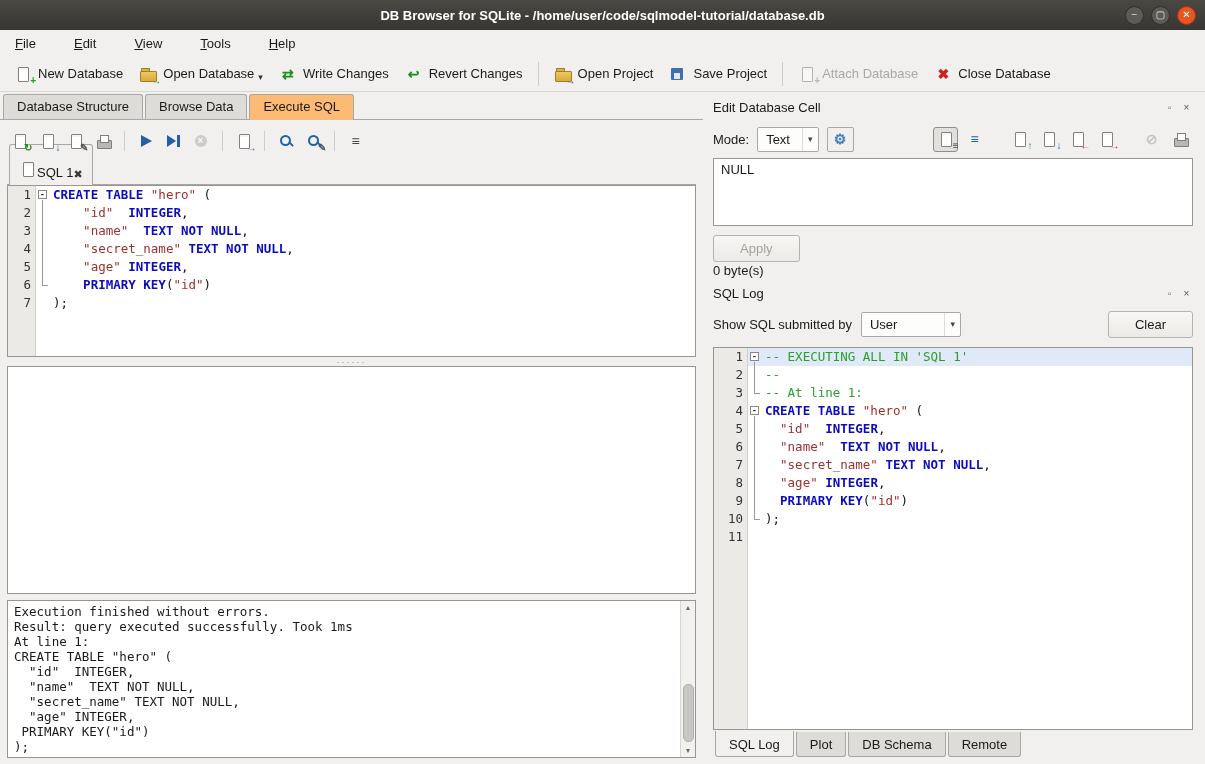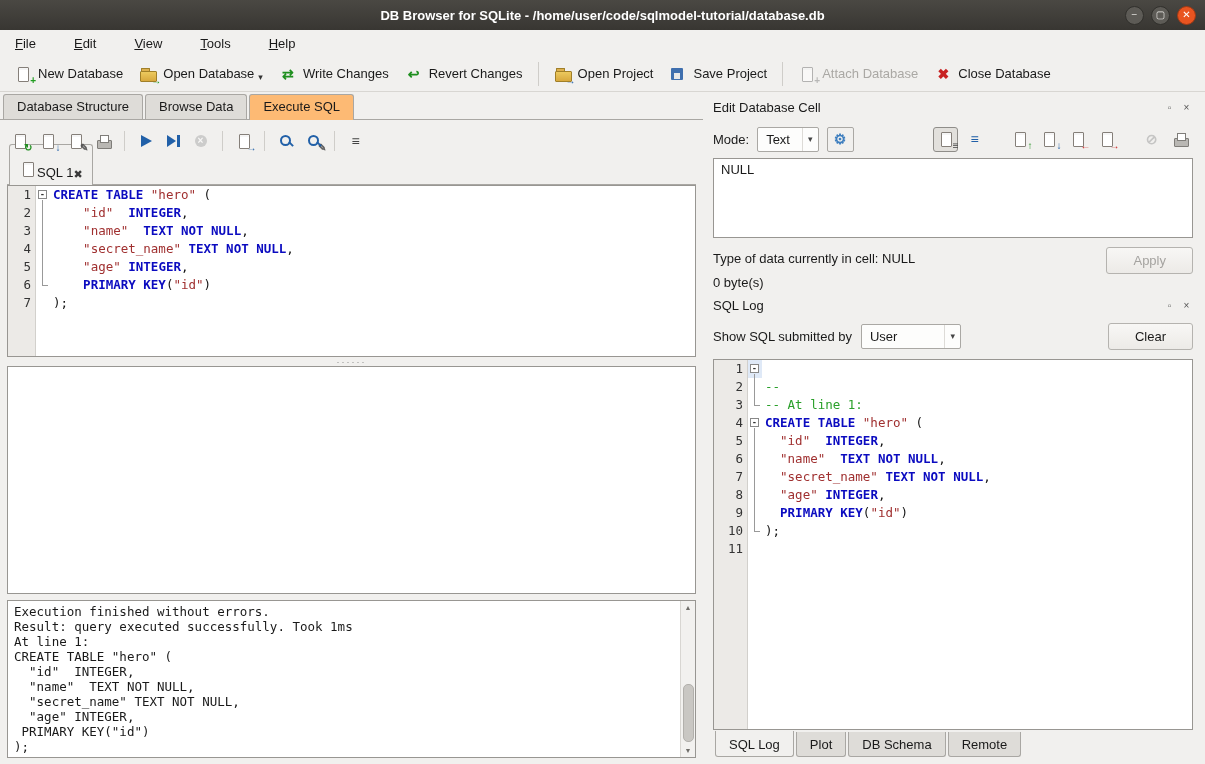--- a/index.html
+++ b/index.html
@@ -110,21 +110,21 @@
   .hicon { width:13px; height:13px; display:flex; align-items:center; justify-content:center; font-size:10px; line-height:1; color:#555; margin-left:4px; }
 
   .mode-row { display:flex; align-items:center; gap:8px; height:38px; flex:none; }
   .combo { display:inline-flex; align-items:center; height:25px; border:1px solid #aaa8a4; background:#fdfdfc; border-radius:2px; padding-left:8px; }
   .combo .cval { padding-right:12px; }
   .combo .carrow { border-left:1px solid #dddbd7; padding:0 5px; font-size:9px; color:#444; align-self:stretch; display:flex; align-items:center; }
   .sqbtn { width:27px; height:25px; border:1px solid #aaa8a4; background:#f1f0ee; border-radius:2px; display:flex; align-items:center; justify-content:center; }
   .cellicons { display:flex; align-items:center; gap:4px; margin-left:14px; flex:1; justify-content:flex-end; }
   .cellicons .sp { width:12px; }
 
-  .celledit { height:80px; flex:none; border:1px solid #989692; background:#fff; padding:3px 7px; }
+  .celledit { height:68px; flex:none; border:1px solid #989692; background:#fff; padding:3px 7px; }
 
   .type-row { display:flex; align-items:flex-start; margin-top:9px; flex:none; }
   .type-text { flex:1; padding-top:4px; }
   .btn { padding:5px 26px; border:1px solid #b5b3af; background:linear-gradient(#f8f7f5,#eceae7); border-radius:3px; white-space:nowrap; }
   .btn.disabled { color:#a5a3a0; }
   .bytes { margin-top:1px; flex:none; }
 
   .showsql-row { display:flex; align-items:center; gap:9px; height:36px; flex:none; }
   .spacer { flex:1; }
 
@@ -391,21 +391,20 @@
               <span class="gi printer"></span>
             </div>
           </span>
       </div>
 
       <div class="celledit">
         <span>NULL</span>
       </div>
 
       <div class="type-row">
-        <span class="type-text">Type of data currently in cell: NULL</span>
         <span class="btn disabled">Apply</span>
       </div>
       <div class="bytes">0 byte(s)</div>
 
       <div class="phead">
         <span class="ptitle">SQL Log</span>
         <span class="hicon">▫</span>
         <span class="hicon">×</span>
       </div>
 
@@ -420,20 +419,21 @@
       </div>
 
       <div class="codebox" id="log-list">
         <div class="gutbg"></div>
         <div>
             <div class="code-row sel">
               <span class="gut">1</span>
               <span class="fold start">
                 <span class="fbox">-</span>
               </span>
+              <span class="codetxt"><span class="tok-c">-- EXECUTING ALL IN 'SQL 1'</span></span>
             </div>
             <div class="code-row">
               <span class="gut">2</span>
               <span class="fold mid"></span>
               <span class="codetxt"><span class="tok-c">--</span></span>
             </div>
             <div class="code-row">
               <span class="gut">3</span>
               <span class="fold end"></span>
               <span class="codetxt"><span class="tok-c">-- At line 1:</span></span>

